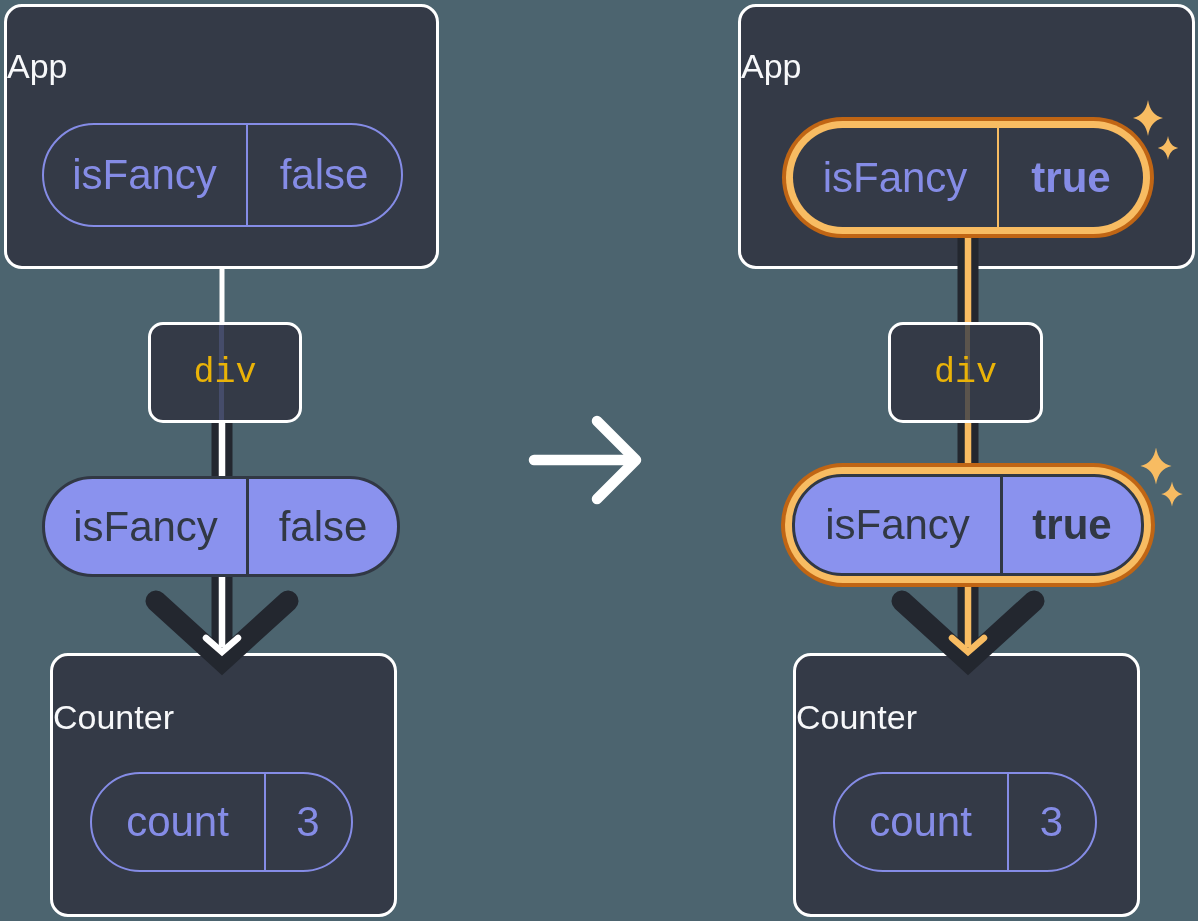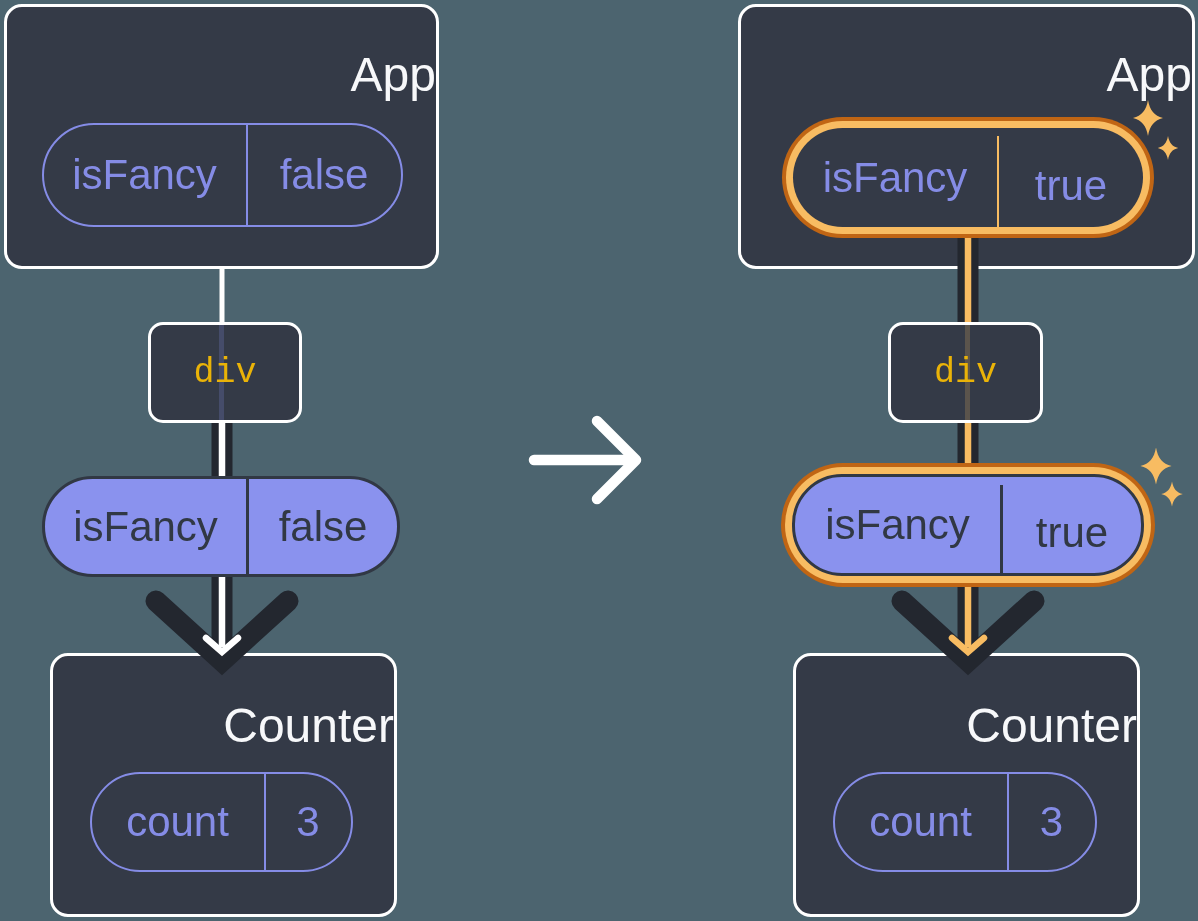--- a/index.html
+++ b/index.html
@@ -7,22 +7,22 @@
     position:relative;width:1198px;height:921px;background:#4C646F;
     font-family:"Liberation Sans", sans-serif;overflow:hidden;
   }
   .layer{position:absolute;left:0;top:0;pointer-events:none;}
   .node{
     position:absolute;background:#343A47;border:3.5px solid #FFFFFF;
     border-radius:18px;box-sizing:border-box;z-index:1;
   }
   .node--front{z-index:3;}
   .node-title{
-    position:absolute;left:0;right:0;top:40px;text-align:right;
-    font-size:48px;color:#F7F8FA;font-weight:400;
+    position:absolute;left:0;right:0;top:40px;text-align:left;
+    font-size:34px;color:#F7F8FA;font-weight:400;
   }
   .div-label{
     position:relative;width:100%;height:100%;display:flex;align-items:center;
     justify-content:center;font-size:35px;color:#eab308;z-index:2;font-family:Liberation Mono, monospace;
   }
   .stripe{position:absolute;top:0;bottom:0;width:5px;z-index:1;}
   .stripe--purple{background:rgba(134,142,232,0.22);}
   .stripe--orange{background:rgba(248,188,98,0.20);}
   .pill{
     position:absolute;display:flex;box-sizing:border-box;font-size:42px;
@@ -40,21 +40,21 @@
   .pill--dark .pill-cell--value{border-left:2.5px solid #F8BC62;flex:1;}
   .ring{
     position:absolute;background:#C06514;border-radius:64px;padding:4px;
     box-sizing:border-box;z-index:3;
   }
   .ring-mid{
     background:#F8BC62;height:100%;border-radius:58px;padding:7px;
     box-sizing:border-box;
   }
   .ring .pill{position:relative;width:100%;height:100%;border-radius:50px;}
-  .value-bold{font-weight:400;margin-top:8px;}
+  .value-bold{font-weight:700;}
 </style>
 </head>
 <body>
 
 <div class="canvas">
 
   <div class="node" style="left:4px;top:4px;width:435px;height:265px;">
     <div class="node-title">App</div>
     <div class="pill pill--outline" style="left:34.5px;top:115.5px;width:361px;height:104px;">
       <div class="pill-cell" style="width:202px;">isFancy</div>

